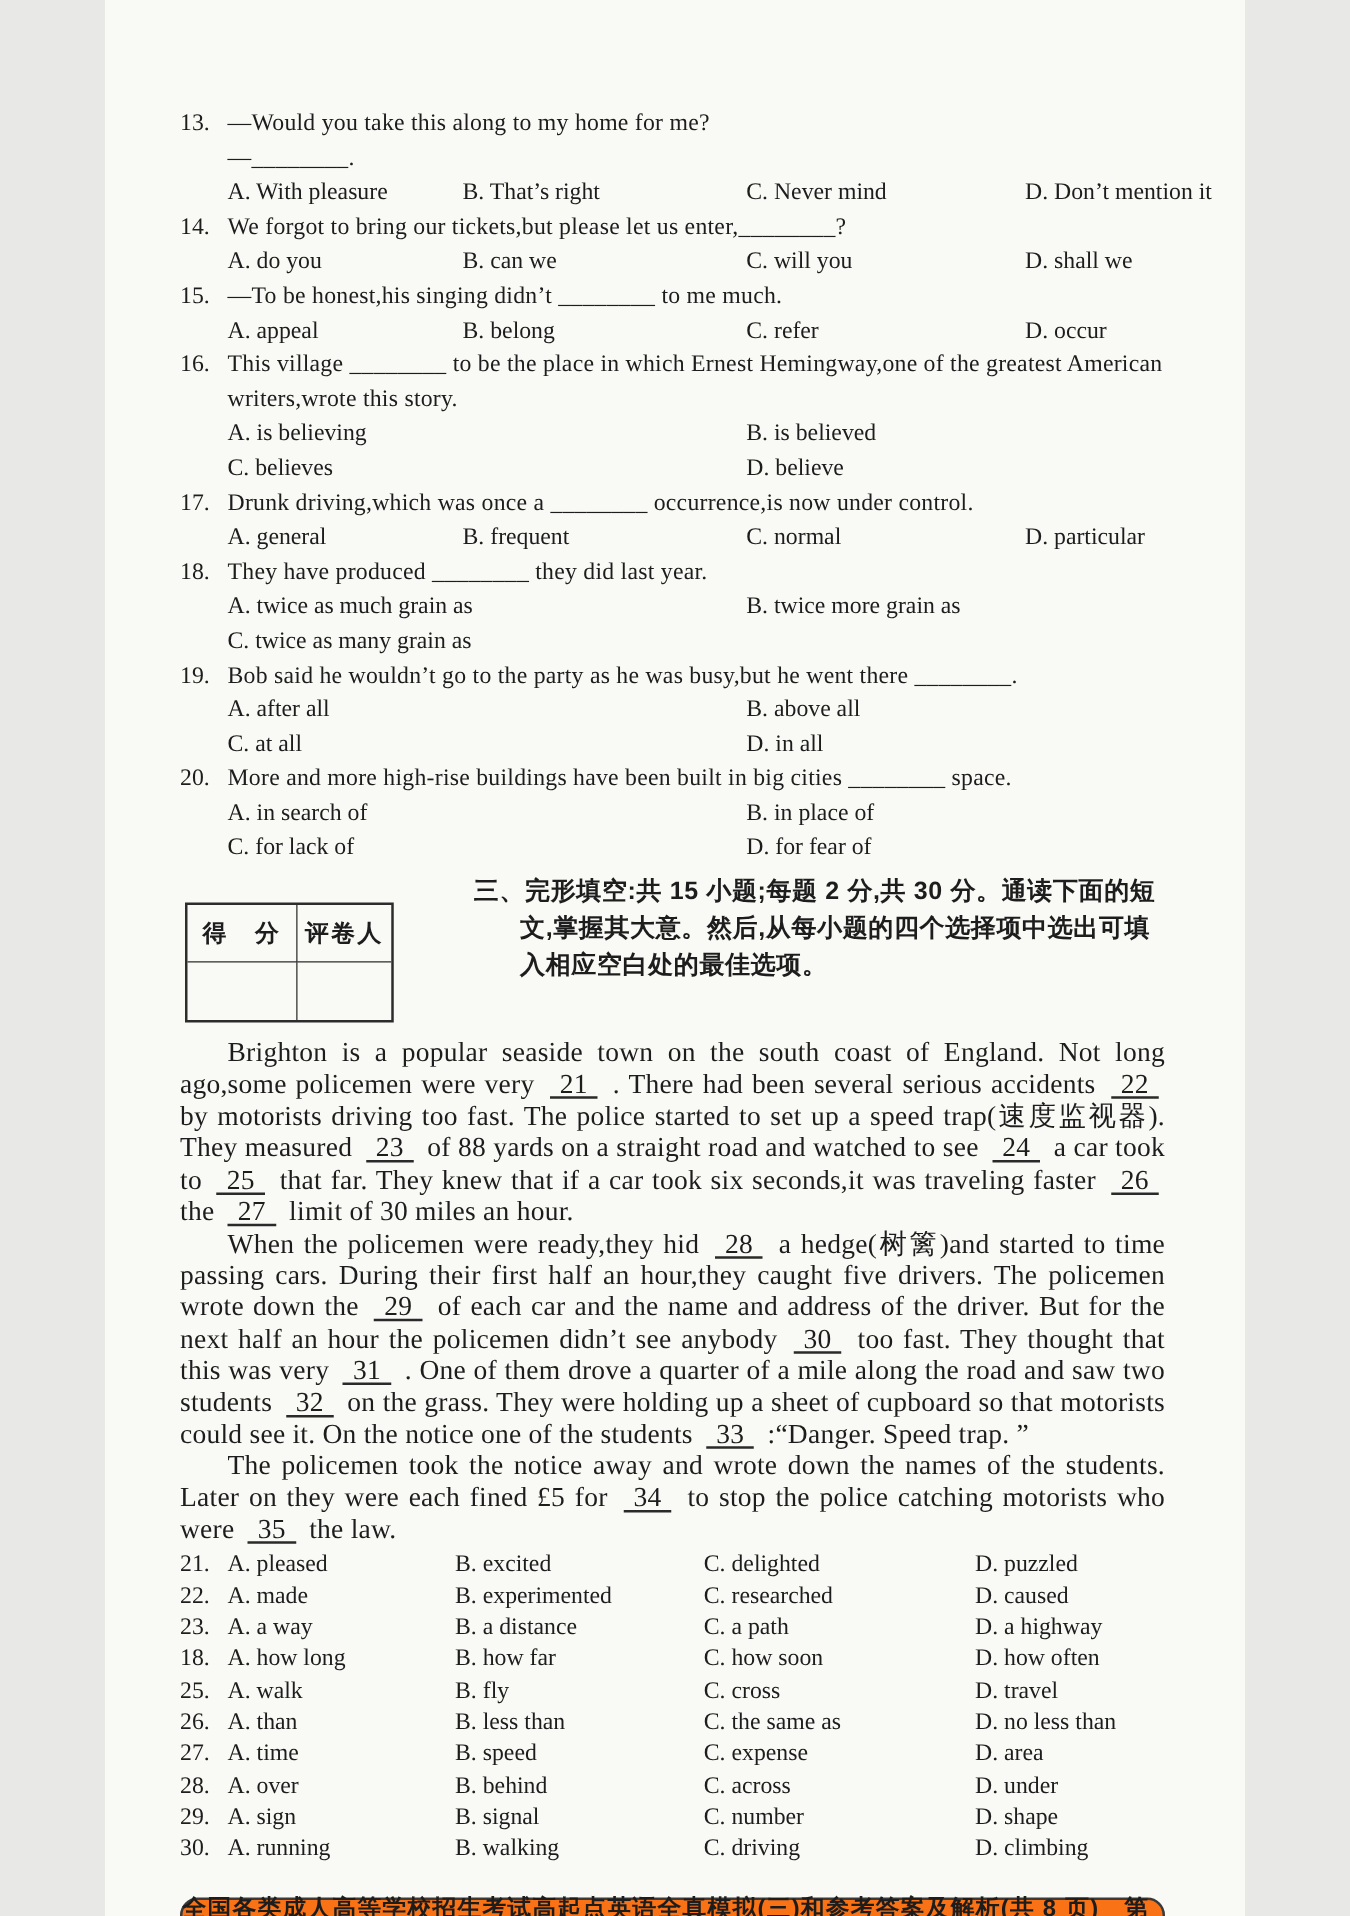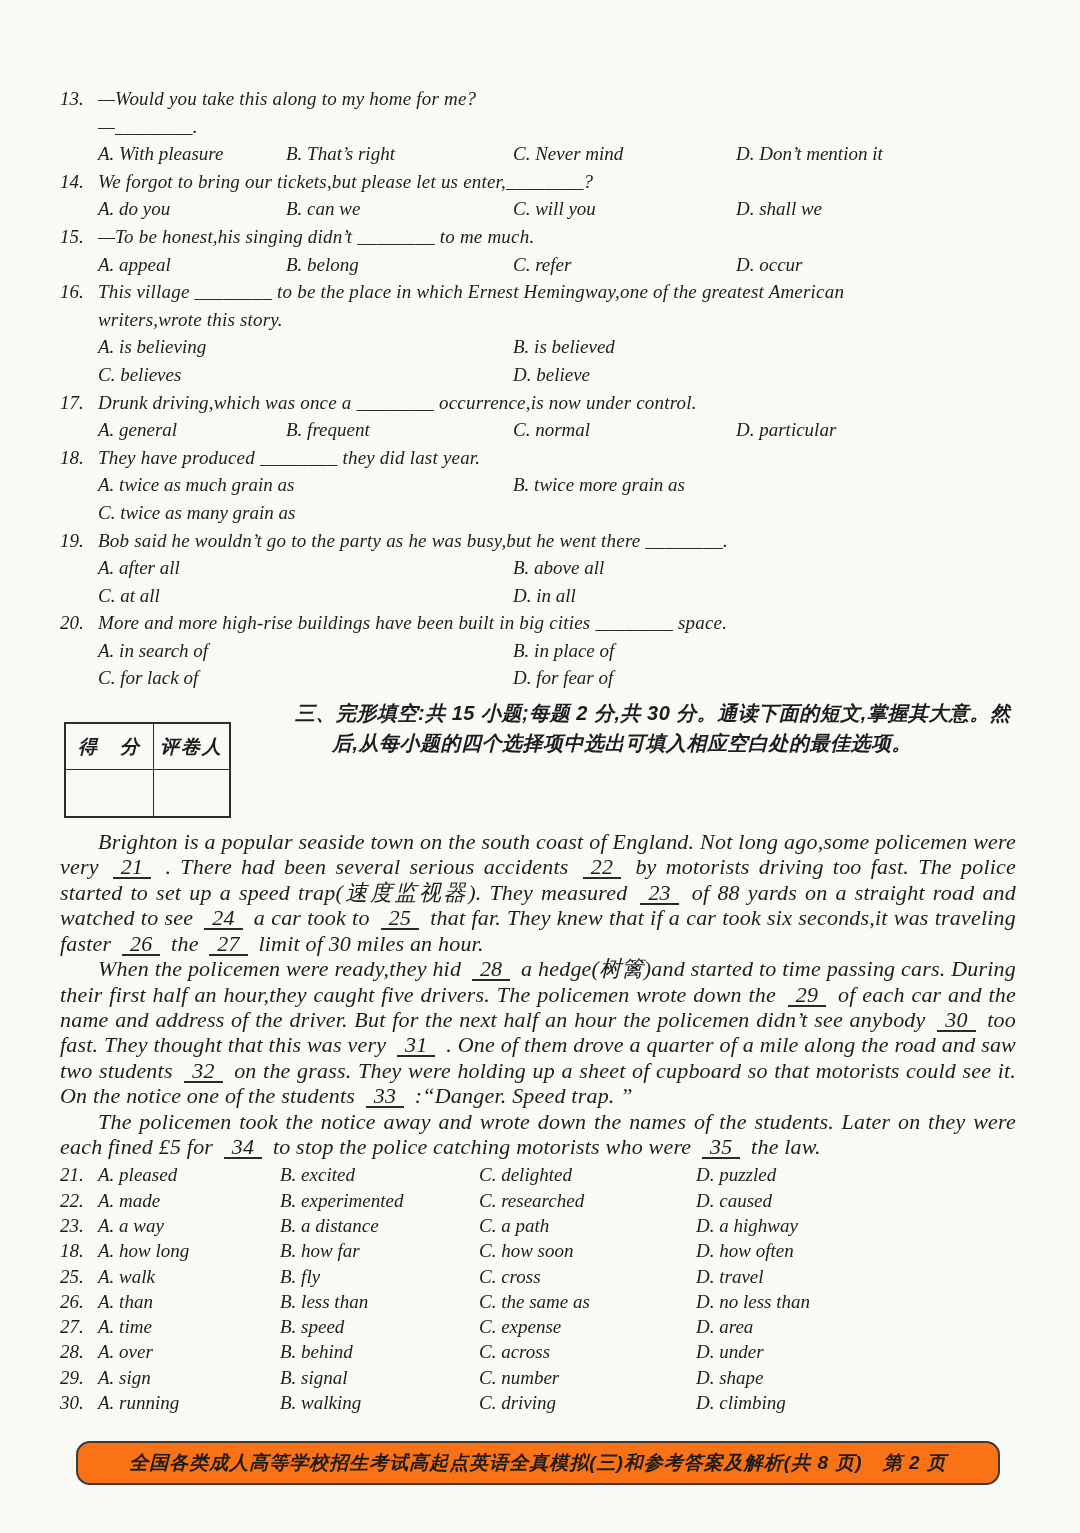--- a/index.html
+++ b/index.html
@@ -1,26 +1,25 @@
 <!DOCTYPE html>
 <html><head>
 <meta charset="utf-8">
 <style>
   * { margin: 0; padding: 0; box-sizing: border-box; }
   html, body { background: #e8e8e6; }
   .page {
     position: relative;
-    width: 1080px;
+    width: 912px;
     height: 1533px;
     margin: 0 auto;
     background: #f9f9f6;
     color: #1d1d1d;
     font-family: "Liberation Serif", serif;
     overflow: hidden;
-    font-style: italic;
   }
   .content { padding: 85px 64px 0 60px; }
 
   
   .q { display: grid; grid-template-columns: 38px 1fr; font-size: 19px; line-height: 27.6px; }
   .qnum { text-align: left; }
   .qline { letter-spacing: 0.2px; }
   .opts { display: grid; }
   .opts.c4 { grid-template-columns: 188px 227px 223px 1fr; }
   .opts.c2 { grid-template-columns: 415px 1fr; }

